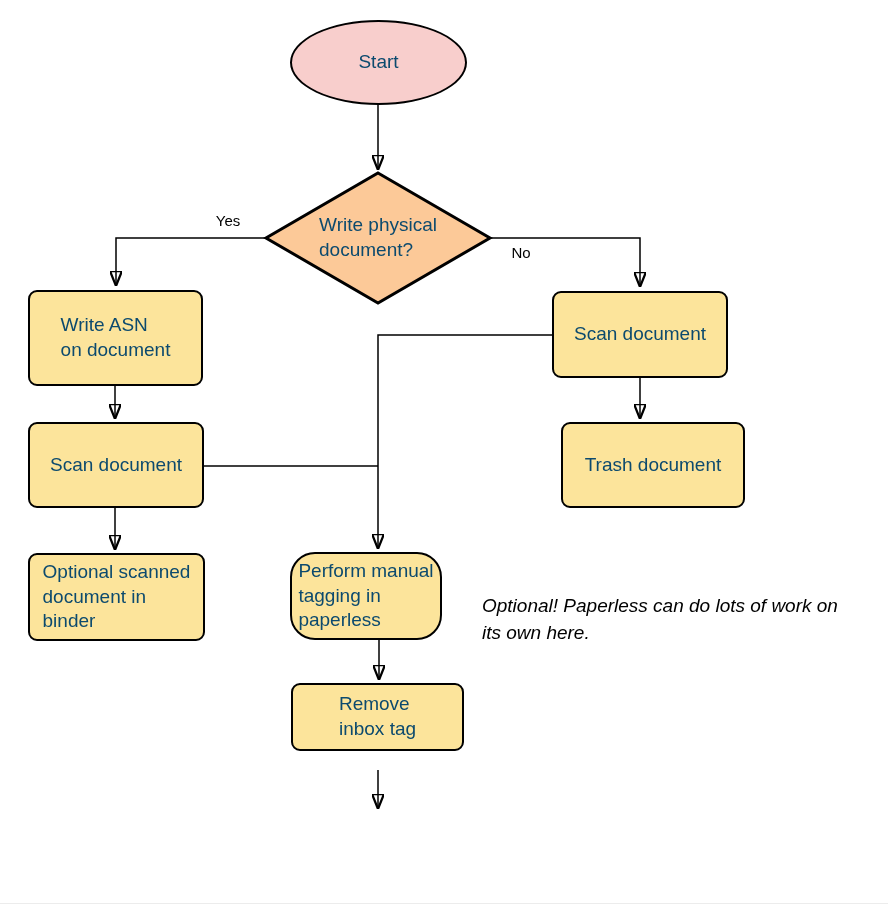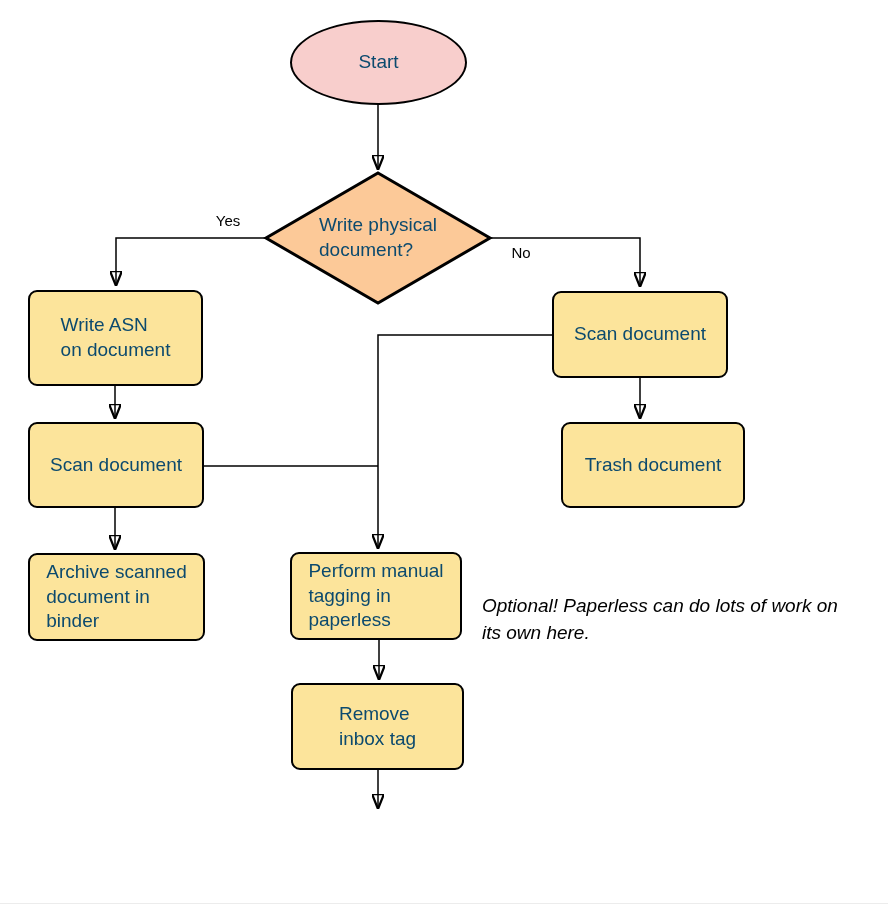--- a/index.html
+++ b/index.html
@@ -87,22 +87,22 @@
   }
 
   
   #n-start    { left: 290px; top: 20px;  width: 177px; height: 85px; }
   #n-decision { left: 266px; top: 173px; width: 224px; height: 130px; }
   #n-writeasn { left: 28px;  top: 290px; width: 175px; height: 96px; }
   #n-scanleft { left: 28px;  top: 422px; width: 176px; height: 86px; }
   #n-archive  { left: 28px;  top: 553px; width: 177px; height: 88px; }
   #n-scanright{ left: 552px; top: 291px; width: 176px; height: 87px; }
   #n-trash    { left: 552px; top: 422px; width: 184px; height: 86px; margin-left: 9px; }
-  #n-tagging  { left: 290px; top: 552px; width: 172px; height: 88px; }
-  #n-remove   { left: 291px; top: 683px; width: 173px; height: 87px; }
+  #n-tagging  { left: 290px; top: 552px; width: 152px; height: 88px; border-radius: 25px; }
+  #n-remove   { left: 291px; top: 683px; width: 173px; height: 68px; }
   #n-end      { left: 288px; top: 812px; width: 179px; height: 88px; }
   #lbl-yes    { left: 203px; top: 211px; }
   #lbl-no     { left: 496px; top: 210px; margin-top: 33px; }
   #annotation { left: 482px; top: 592px; width: 412px; }
 </style>
 </head>
 <body>
 
 <div class="canvas">
 
@@ -134,21 +134,21 @@
 
   <div id="lbl-yes" class="edge-label">Yes</div>
 
   <div id="lbl-no" class="edge-label">No</div>
 
   <div id="n-writeasn" class="node process">Write ASN
 on document</div>
 
   <div id="n-scanleft" class="node process">Scan document</div>
 
-  <div id="n-archive" class="node process">Archive scanned
+  <div id="n-archive" class="node process">Optional scanned
 document in
 binder</div>
 
   <div id="n-scanright" class="node process">Scan document</div>
 
   <div id="n-trash" class="node process">Trash document</div>
 
   <div id="n-tagging" class="node process">Perform manual
 tagging in
 paperless</div>

